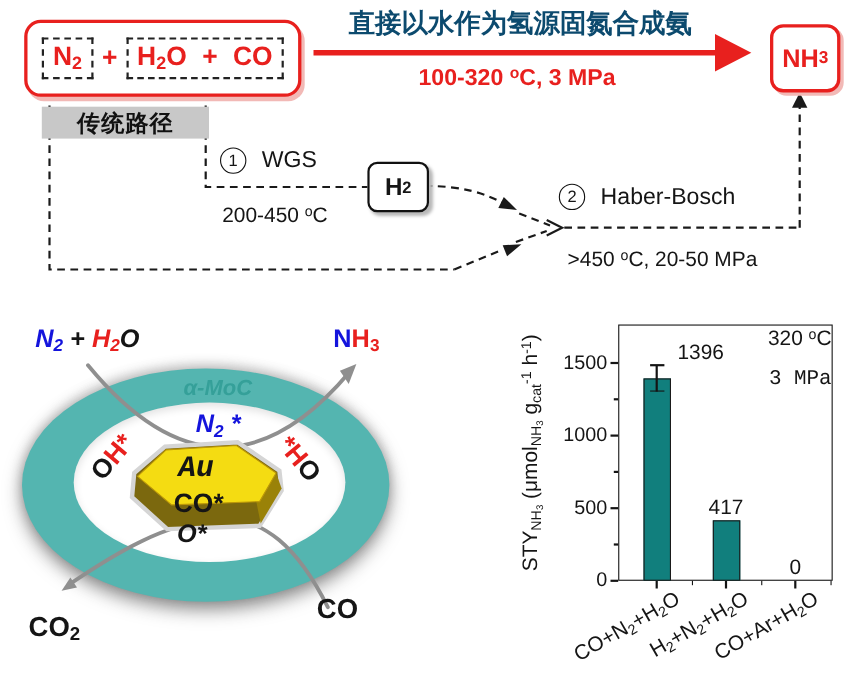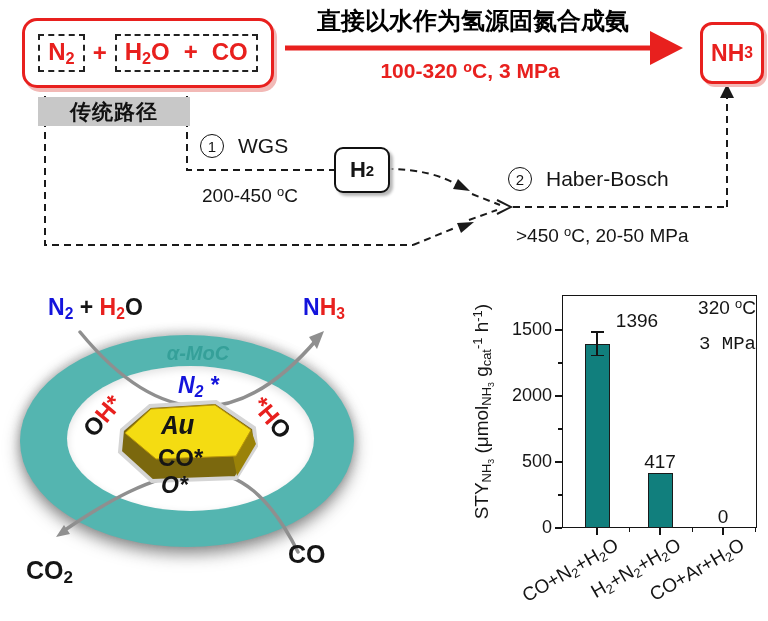--- a/index.html
+++ b/index.html
@@ -12,21 +12,21 @@
   sup{font-size:68%;vertical-align:0.45em;}
   .c-red{color:#e8201e;}
   .c-blue{color:#1414dc;}
   
   .reaction-box{
     left:22px;top:18px;width:246px;height:64px;border:3px solid #e8201e;border-radius:15px;
     background:#fff;box-shadow:3px 4px 0 #f2b9b6;display:flex;align-items:center;justify-content:center;
     gap:8px;font-size:24px;font-weight:bold;color:#e8201e;z-index:3;
   }
   .dash-box{border:2px dashed #222;padding:2px 8px;display:inline-flex;gap:14px;align-items:flex-start;}
-  .cn-title{left:308px;top:5px;width:330px;text-align:center;font-size:24px;font-weight:bold;color:#000000;z-index:3;}
+  .cn-title{left:308px;top:5px;width:330px;text-align:center;font-size:24px;font-weight:bold;color:#0c4a6e;z-index:3;}
   .conditions-red{left:355px;top:59px;width:230px;text-align:center;font-size:21px;font-weight:bold;color:#e8201e;z-index:3;}
   .nh3-box{
     left:700px;top:22px;width:58px;height:56px;border:3px solid #e8201e;border-radius:12px;background:#fff;
     box-shadow:3px 3px 0 #f2b9b6;display:flex;align-items:center;justify-content:center;
     font-size:23px;font-weight:bold;color:#e8201e;z-index:3;
   }
   .trad-label{
     left:38px;top:97px;width:152px;height:29px;background:#c8c8c8;display:flex;align-items:center;justify-content:center;
     font-size:21px;font-weight:bold;color:#111;z-index:3;letter-spacing:1px;
   }
@@ -130,40 +130,40 @@
 <div class="abs cond-black" style="left:202px;top:184px;">200-450 <sup>o</sup>C</div>
 
 <div class="abs h2-box">H<sub>2</sub></div>
 
 <div class="abs step-line step2">
   <span class="circ">2</span>
   <span>Haber-Bosch</span>
 </div>
 <div class="abs cond-black" style="left:516px;top:224px;">&gt;450 <sup>o</sup>C, 20-50 MPa</div>
 
-<div class="abs schem-text" style="left:48px;top:294px;font-size:23px;"><span class="c-blue">N<sub>2</sub></span> + <span class="c-red">H<sub>2</sub></span>O</div>
+<div class="abs schem-text" style="left:32px;top:294px;font-size:23px;font-style:italic;"><span class="c-blue">N<sub>2</sub></span> + <span class="c-red">H<sub>2</sub></span>O</div>
 <div class="abs schem-text" style="left:303px;top:294px;font-size:23px;"><span class="c-blue">N</span><span class="c-red">H<sub>3</sub></span></div>
 <div class="abs schem-text" style="left:155px;top:342px;width:86px;text-align:center;font-style:italic;font-size:20px;color:#35a099;">α-MoC</div>
 <div class="abs schem-text c-blue" style="left:178px;top:372px;font-size:23px;font-style:italic;">N<sub>2</sub> *</div>
 <div class="abs schem-text" style="left:80px;top:402px;font-size:24px;transform:rotate(-50deg);">O<span class="c-red">H*</span></div>
 <div class="abs schem-text" style="left:249px;top:404px;font-size:24px;transform:rotate(50deg);"><span class="c-red">*H</span>O</div>
 <div class="abs schem-text" style="left:162px;top:412px;font-size:27px;font-style:italic;z-index:3;font-family:Liberation Mono, monospace;">Au</div>
 <div class="abs schem-text" style="left:158px;top:444px;font-size:24px;">CO*</div>
 <div class="abs schem-text" style="left:161px;top:472px;font-size:23px;font-style:italic;">O*</div>
 <div class="abs schem-text" style="left:26px;top:540px;font-size:25px;margin-top:16px;">CO<sub>2</sub></div>
 <div class="abs schem-text" style="left:288px;top:540px;font-size:25px;">CO</div>
 
 <div id="chart" class="abs">
     <div style="position: absolute; left: 142px; top: 15px; width: 195px; height: 233px; border: 1.5px solid rgb(20, 20, 20); box-sizing: border-box;"></div>
     <div class="tick" style="left: 135px; top: 247.25px; width: 7px; height: 1.5px;"></div>
     <div class="ylab" style="left: 72px; width: 60px; top: 237px;">0</div>
     <div class="tick" style="left: 135px; top: 181.244px; width: 7px; height: 1.5px;"></div>
     <div class="ylab" style="left: 72px; width: 60px; top: 170.994px;">500</div>
     <div class="tick" style="left: 135px; top: 115.239px; width: 7px; height: 1.5px;"></div>
-    <div class="ylab" style="left: 72px; width: 60px; top: 104.989px;">2000</div>
+    <div class="ylab" style="left: 72px; width: 60px; top: 104.989px;">1000</div>
     <div class="tick" style="left: 135px; top: 49.233px; width: 7px; height: 1.5px;"></div>
     <div class="ylab" style="left: 72px; width: 60px; top: 38.983px;">1500</div>
     <div class="tick" style="left: 138px; top: 214.397px; width: 4px; height: 1.2px;"></div>
     <div class="tick" style="left: 138px; top: 148.392px; width: 4px; height: 1.2px;"></div>
     <div class="tick" style="left: 138px; top: 82.3858px; width: 4px; height: 1.2px;"></div>
     <div class="tick" style="left: 176.25px; top: 248px; width: 1.5px; height: 7px;"></div>
     <div class="tick" style="left: 208.5px; top: 248px; width: 1.2px; height: 4px;"></div>
     <div class="tick" style="left: 239.25px; top: 248px; width: 1.5px; height: 7px;"></div>
     <div class="tick" style="left: 271.5px; top: 248px; width: 1.2px; height: 4px;"></div>
     <div class="tick" style="left: 302.25px; top: 248px; width: 1.5px; height: 7px;"></div>

